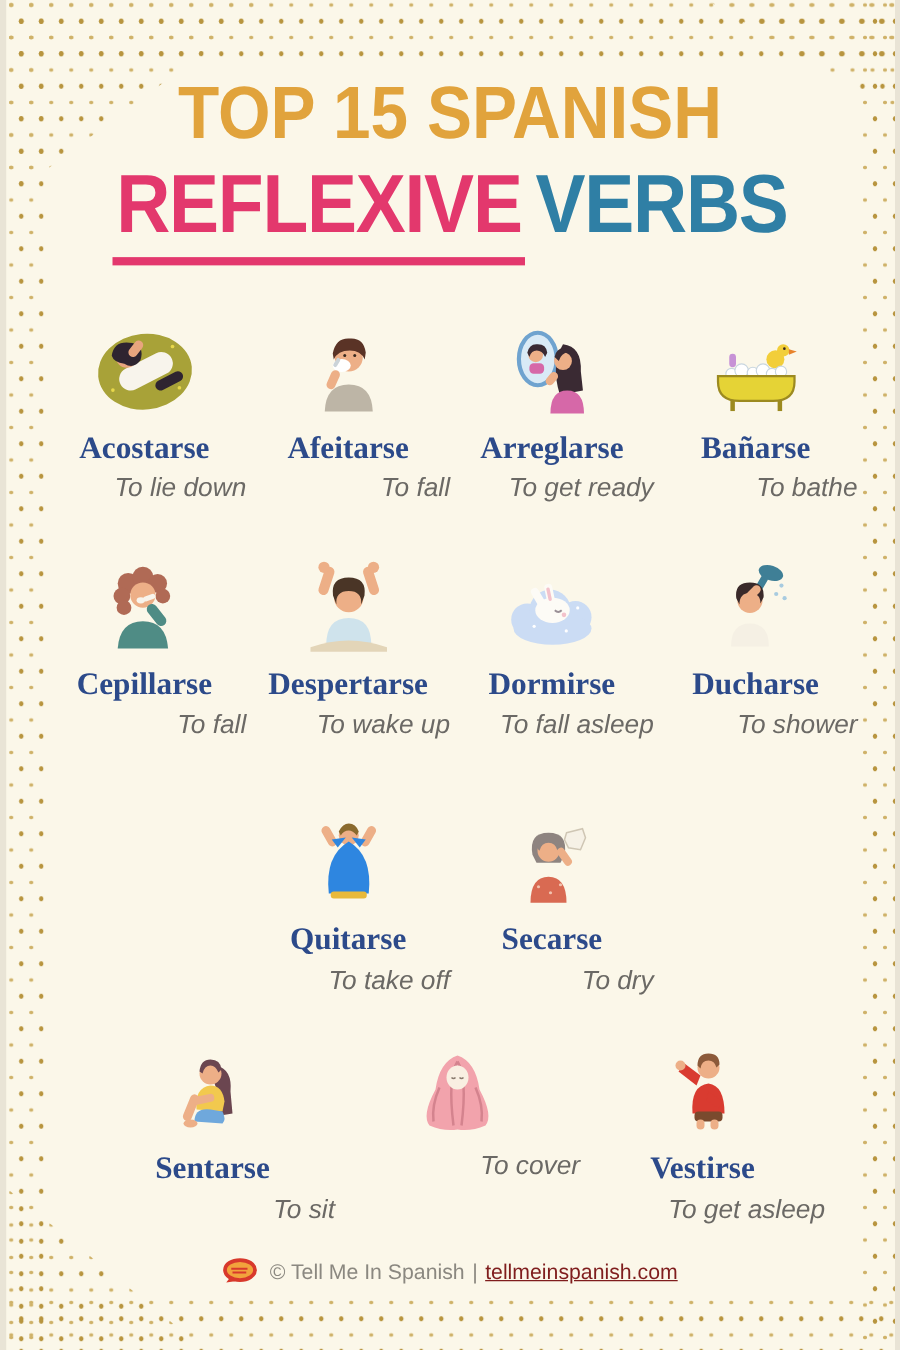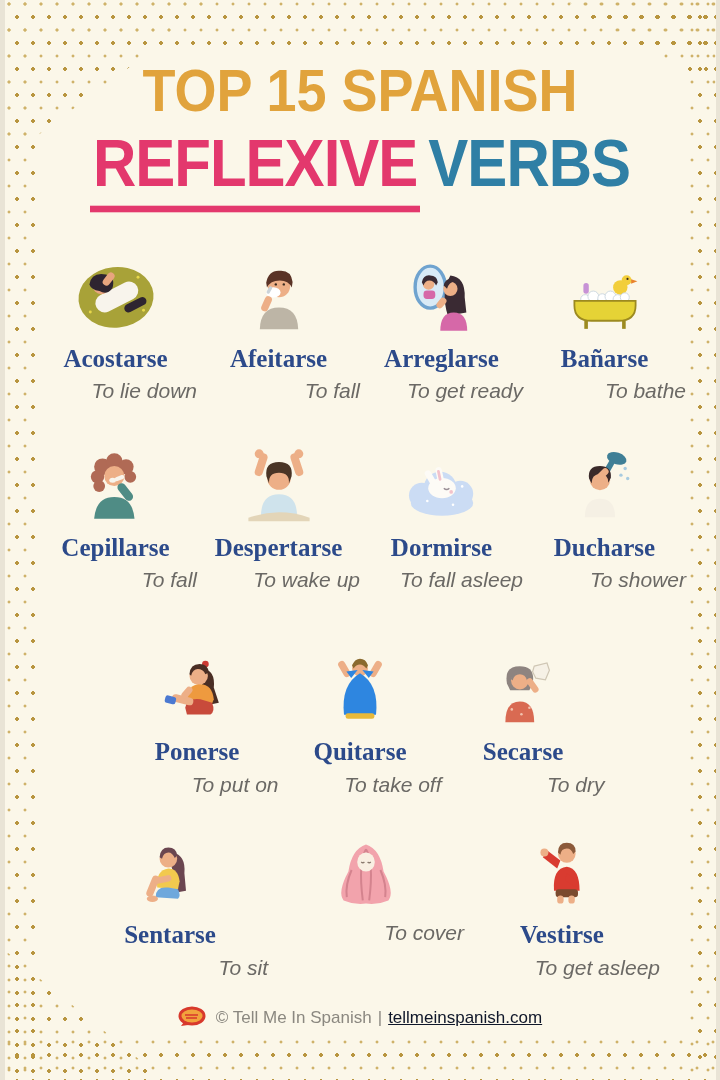--- a/index.html
+++ b/index.html
@@ -40,21 +40,21 @@
   .row-4{margin-top:34px;margin-left:12px;}
   .cell{width:163px;text-align:center;}
   .row-4 .cell{width:196px;}
   .illu{height:80px;display:flex;align-items:flex-end;justify-content:center;margin-bottom:10px;}
   .verb{font-size:25px;font-weight:bold;color:#2C4A8A;line-height:1.15;font-family:Liberation Serif, serif;}
   .trans{font-size:21px;font-style:italic;color:#6B6965;margin-top:6px;line-height:1.15;text-align:right;}
   
   .footer{position:relative;margin-top:26px;display:flex;align-items:flex-end;justify-content:center;
           color:#8B8880;font-size:17px;}
   .footer .logo{margin-right:8px;display:inline-flex;}
-  .footer a{color:#0f172a;}
+  .footer a{color:#7f1d1d;}
   .sep{margin:0 6px;}
 </style>
 </head>
 <body>
 
 <div class="poster">
 
   <div class="dots dots-top"></div>
   <div class="dots dots-bottom"></div>
   <div class="dots dots-left"></div>
@@ -224,37 +224,20 @@
         </svg>
       </div>
       <div class="verb">Ducharse</div>
       <div class="trans">To shower</div>
     </div>
   </div>
 
   <div class="row row-3">
     <div class="cell">
       <div class="illu">
-        <svg width="84" height="80" viewBox="0 0 100 85">
-          <path d="M58 20 q14 2 12 22 l6 18 -10 2 q-4 -18 -12 -26z" fill="#4A2E24"></path>
-          <circle cx="60" cy="14" r="4" fill="#CC3A33"></circle>
-          <circle cx="52" cy="28" r="11" fill="#EDAF87"></circle>
-          <path d="M41 26 q1 -12 12 -12 q10 0 11 10 l-4 2 q-3 -6 -9 -6 q-6 0 -8 8z" fill="#4A2E24"></path>
-          <path d="M38 58 q0 -20 16 -20 q14 0 16 18 l-4 10 -26 0z" fill="#EE9A3F"></path>
-          <path d="M36 66 q2 -12 18 -10 l14 4 q4 10 -2 14 l-28 0z" fill="#C84A3B"></path>
-          <rect x="20" y="52" width="26" height="9" rx="4.5" fill="#EDAF87" transform="rotate(14 33 56)"></rect>
-          <rect x="12" y="52" width="13" height="9" rx="3" fill="#4B79D1" transform="rotate(14 18 56)"></rect>
-          <rect x="34" y="40" width="8" height="16" rx="4" fill="#EDAF87" transform="rotate(40 38 48)"></rect>
-        </svg>
-      </div>
-      <div class="verb">Ponerse</div>
-      <div class="trans">To put on</div>
-    </div>
-    <div class="cell">
-      <div class="illu">
         <svg width="80" height="80" viewBox="0 0 100 85">
           <circle cx="50" cy="18" r="10" fill="#EDAF87"></circle>
           <path d="M40 14 q4 -8 10 -8 q7 0 10 8 l-2 4 q-4 -5 -8 -5 q-5 0 -8 5z" fill="#8A6A2E"></path>
           <rect x="26" y="8" width="9" height="22" rx="4.5" fill="#EDAF87" transform="rotate(-30 30 19)"></rect>
           <rect x="65" y="8" width="9" height="22" rx="4.5" fill="#EDAF87" transform="rotate(30 70 19)"></rect>
           <path d="M30 76 q-4 -38 20 -52 q24 14 20 52z" fill="#2E86E0"></path>
           <path d="M33 22 l14 -2 -8 10z" fill="#2E86E0"></path>
           <path d="M67 22 l-14 -2 8 10z" fill="#2E86E0"></path>
           <rect x="32" y="74" width="36" height="7" rx="3" fill="#E8B93A"></rect>
         </svg>

